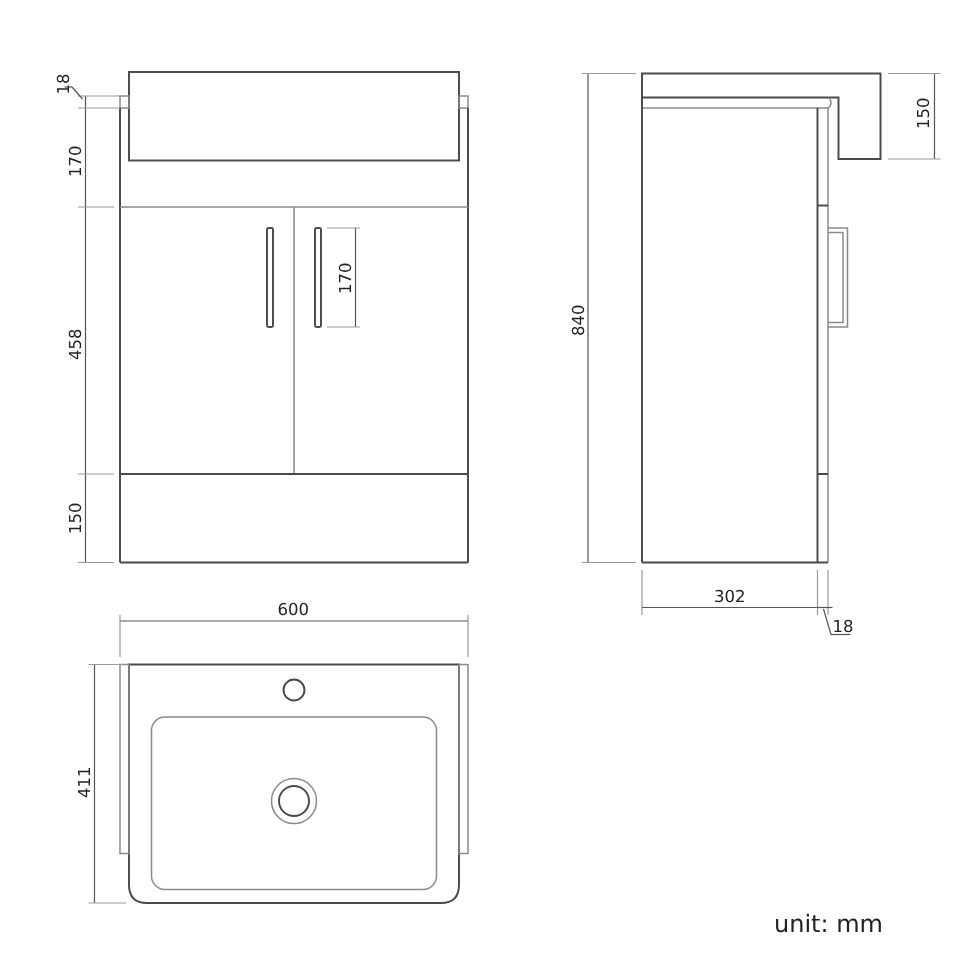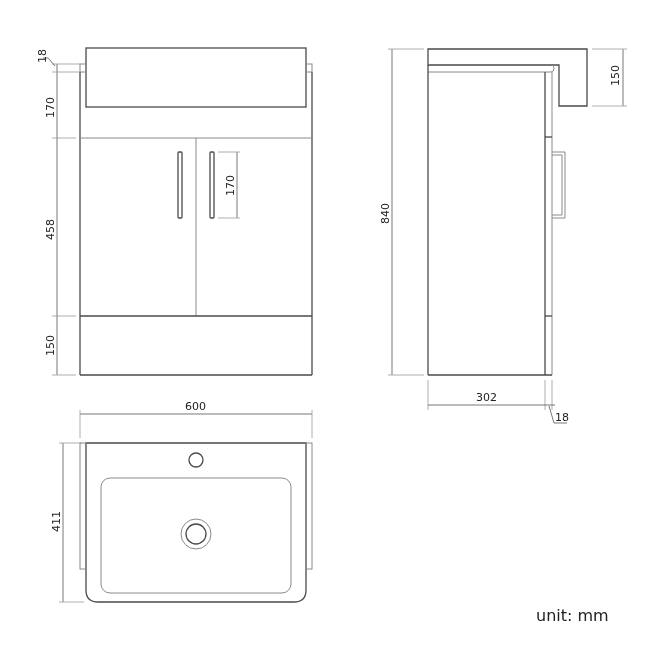--- a/index.html
+++ b/index.html
@@ -3,21 +3,21 @@
   <meta charset="utf-8">
   <style>
     html, body { margin: 0; padding: 0; background: #ffffff; }
     body { width: 650px; height: 650px; position: relative; overflow: hidden; font-family: "DejaVu Sans", sans-serif; }
     svg { position: absolute; left: 0; top: 0; }
     .ln { stroke: #4a4a4a; stroke-width: 1.3; fill: none; }
     .lnl { stroke: #8a8a8a; stroke-width: 1; fill: none; }
     .dim { stroke: #555; stroke-width: 0.8; fill: none; }
     .ext { stroke: #9a9a9a; stroke-width: 0.8; fill: none; }
     .txt { font-family: "DejaVu Sans", sans-serif; font-size: 11px; fill: #222; }
-    .unit { position: absolute; left: 536px; top: 606px; font-family: "DejaVu Sans", sans-serif; font-size: 16px; color: #222; }
+    .unit { position: absolute; left: 516px; top: 606px; font-family: "DejaVu Sans", sans-serif; font-size: 16px; color: #222; }
   </style>
 </head>
 <body>
 
 <svg width="650" height="650" viewBox="0 0 650 650">
 
   <g>
 
     <rect class="ln" x="86" y="48" width="220" height="59"></rect>
 

